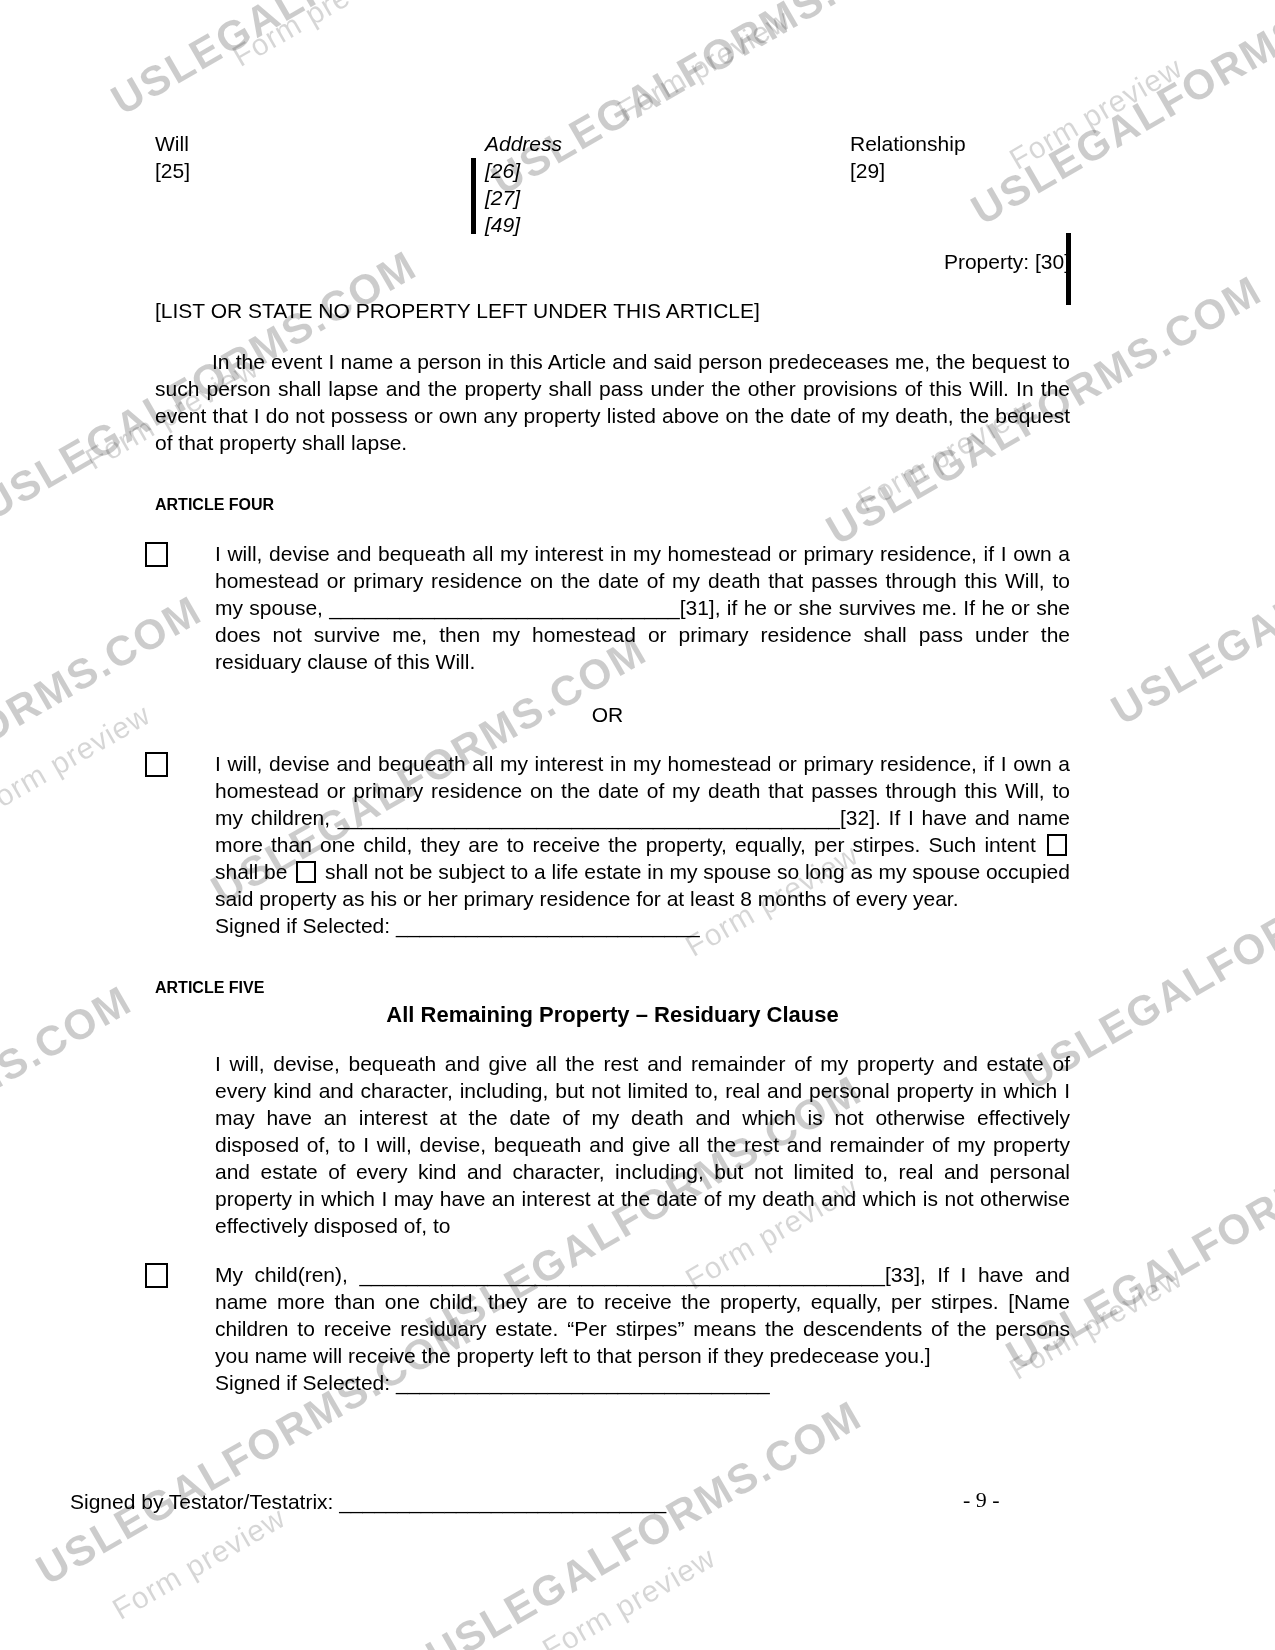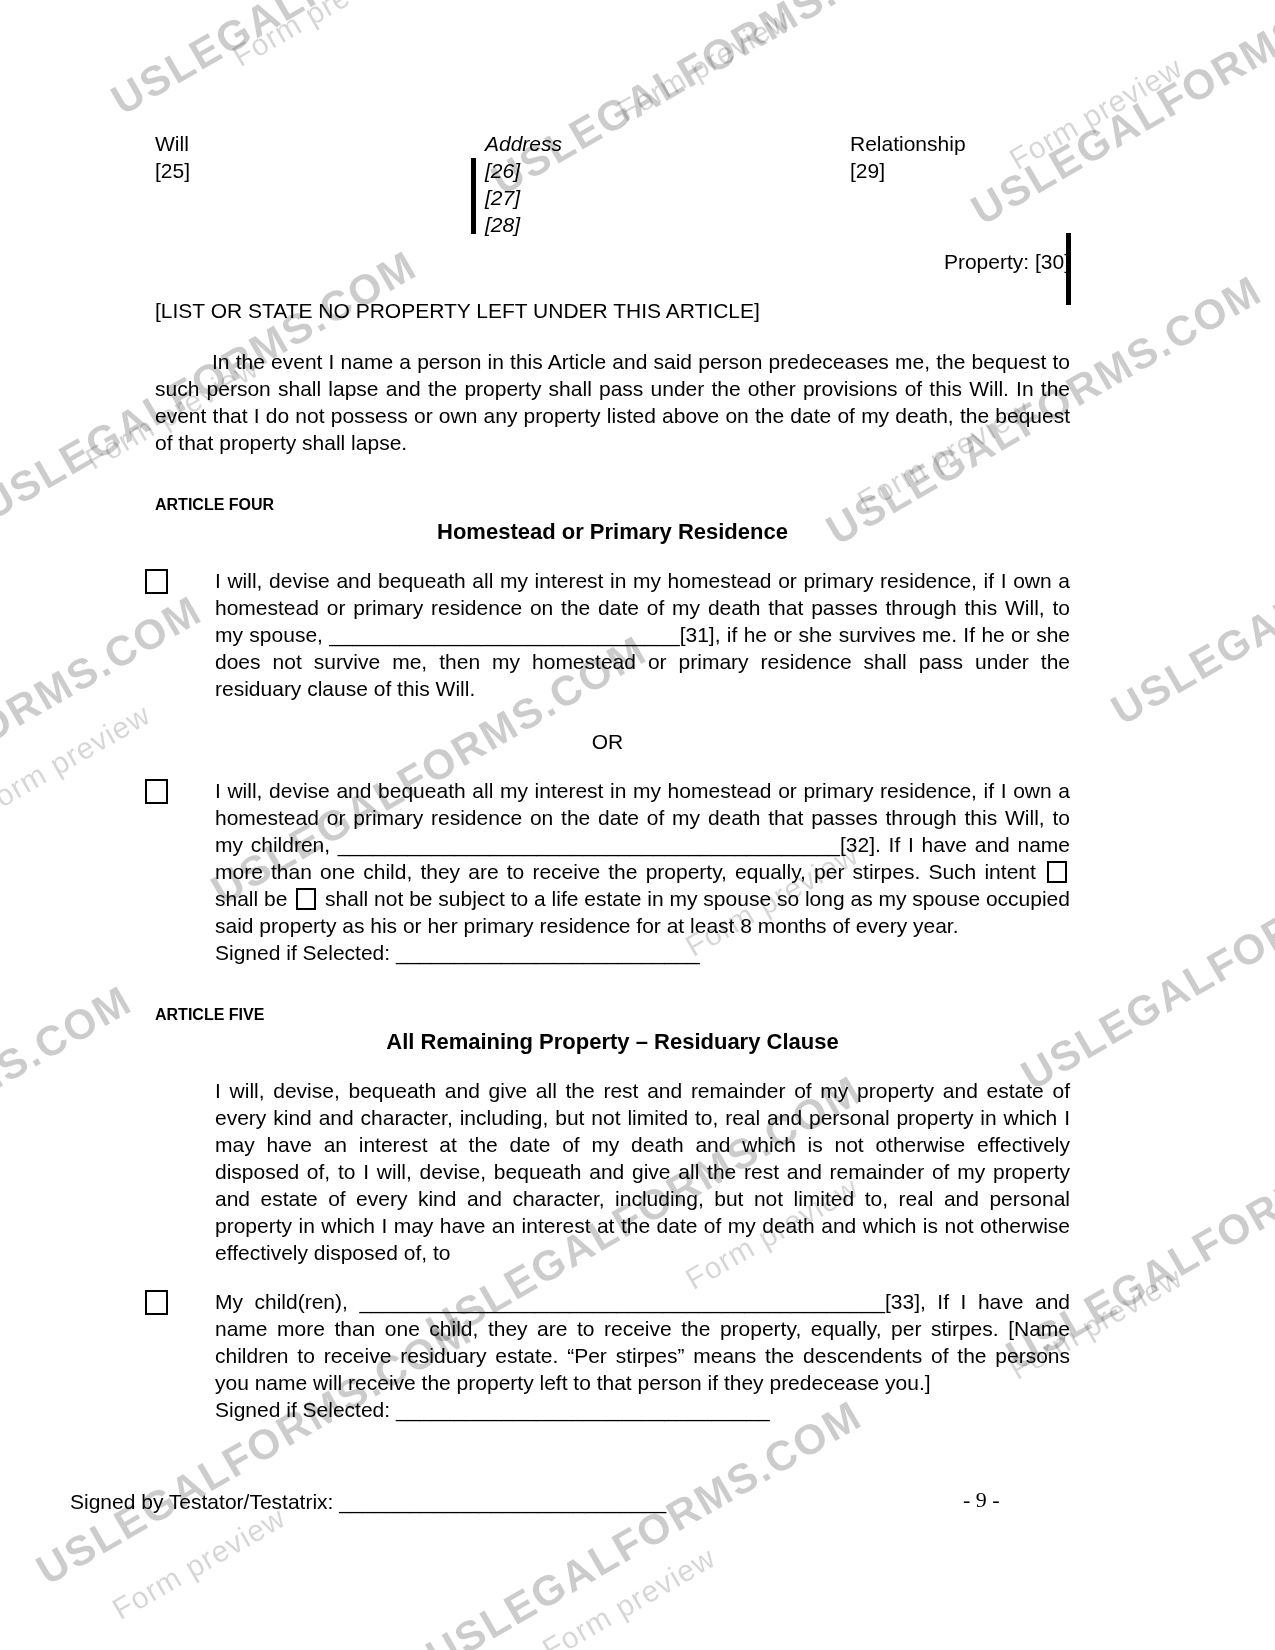--- a/index.html
+++ b/index.html
@@ -86,36 +86,35 @@
 
     <div class="ben-table">
       <div class="col col-name">
         <div>Will</div>
         <div>[25]</div>
       </div>
       <div class="col col-address">
         <div>Address</div>
         <div>[26]</div>
         <div>[27]</div>
-        <div>[28]</div>
+        <div>[49]</div>
       </div>
       <div class="col col-rel">
         <div>Relationship</div>
         <div>[29]</div>
       </div>
     </div>
 
     <div class="property-line">Property: [30]</div>
 
     <div class="list-note">[LIST OR STATE NO PROPERTY LEFT UNDER THIS ARTICLE]</div>
 
     <div class="para">In the event I name a person in this Article and said person predeceases me, the bequest to such person shall lapse and the property shall pass under the other provisions of this Will.  In the event that I do not possess or own any property listed above on the date of my death, the bequest of that property shall lapse.</div>
 
     <div class="article-title">ARTICLE FOUR</div>
-    <div class="article-sub">Homestead or Primary Residence</div>
 
     <div class="option">
       <span class="checkbox"></span>
       <div class="option-text">I will, devise and bequeath all my interest in my homestead or primary residence, if I own a homestead or primary residence on the date of my death that passes through this Will, to my spouse, ______________________________[31], if he or she survives me.  If he or she does not survive me, then my homestead or primary residence shall pass under the residuary clause of this Will.</div>
     </div>
 
     <div class="or-label">OR</div>
 
     <div class="option">
       <span class="checkbox"></span>

